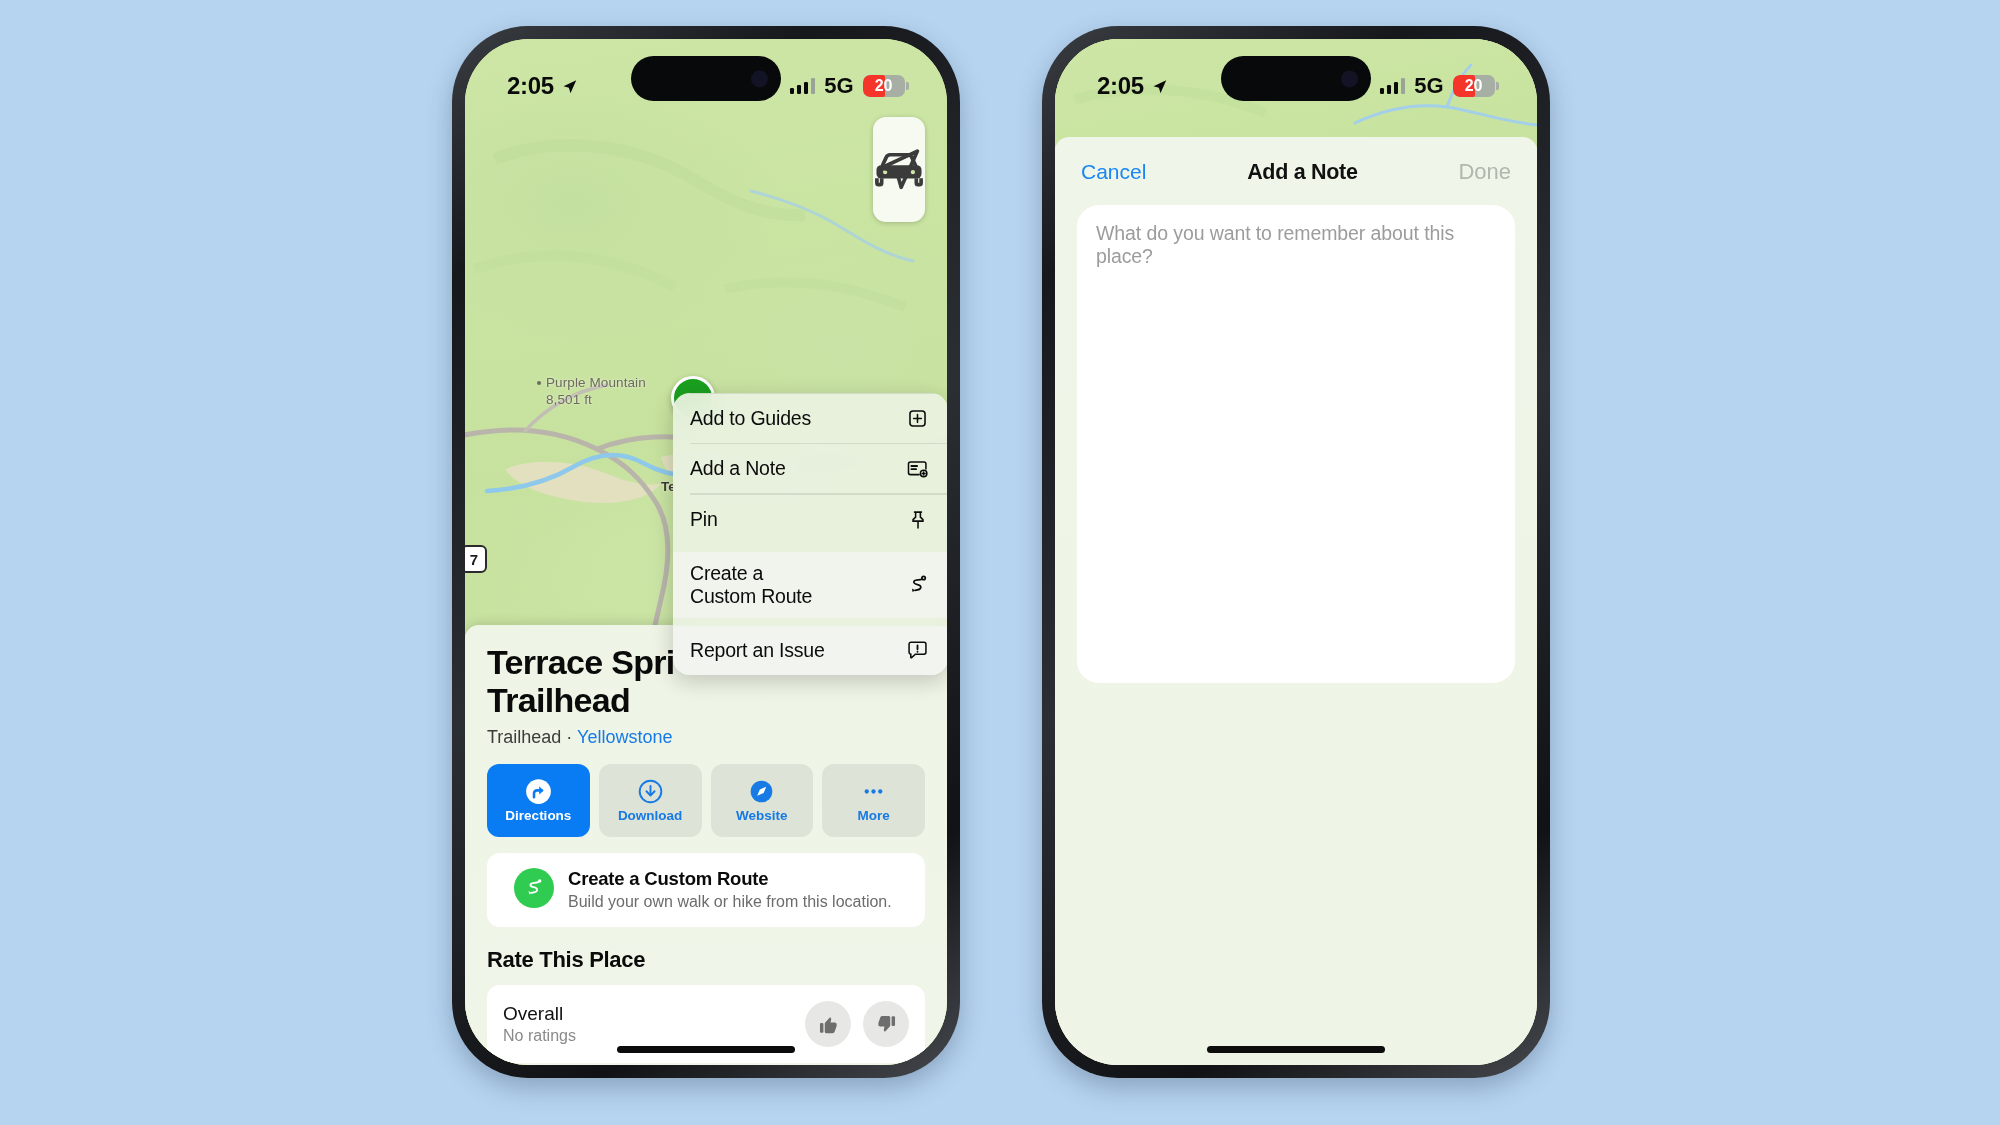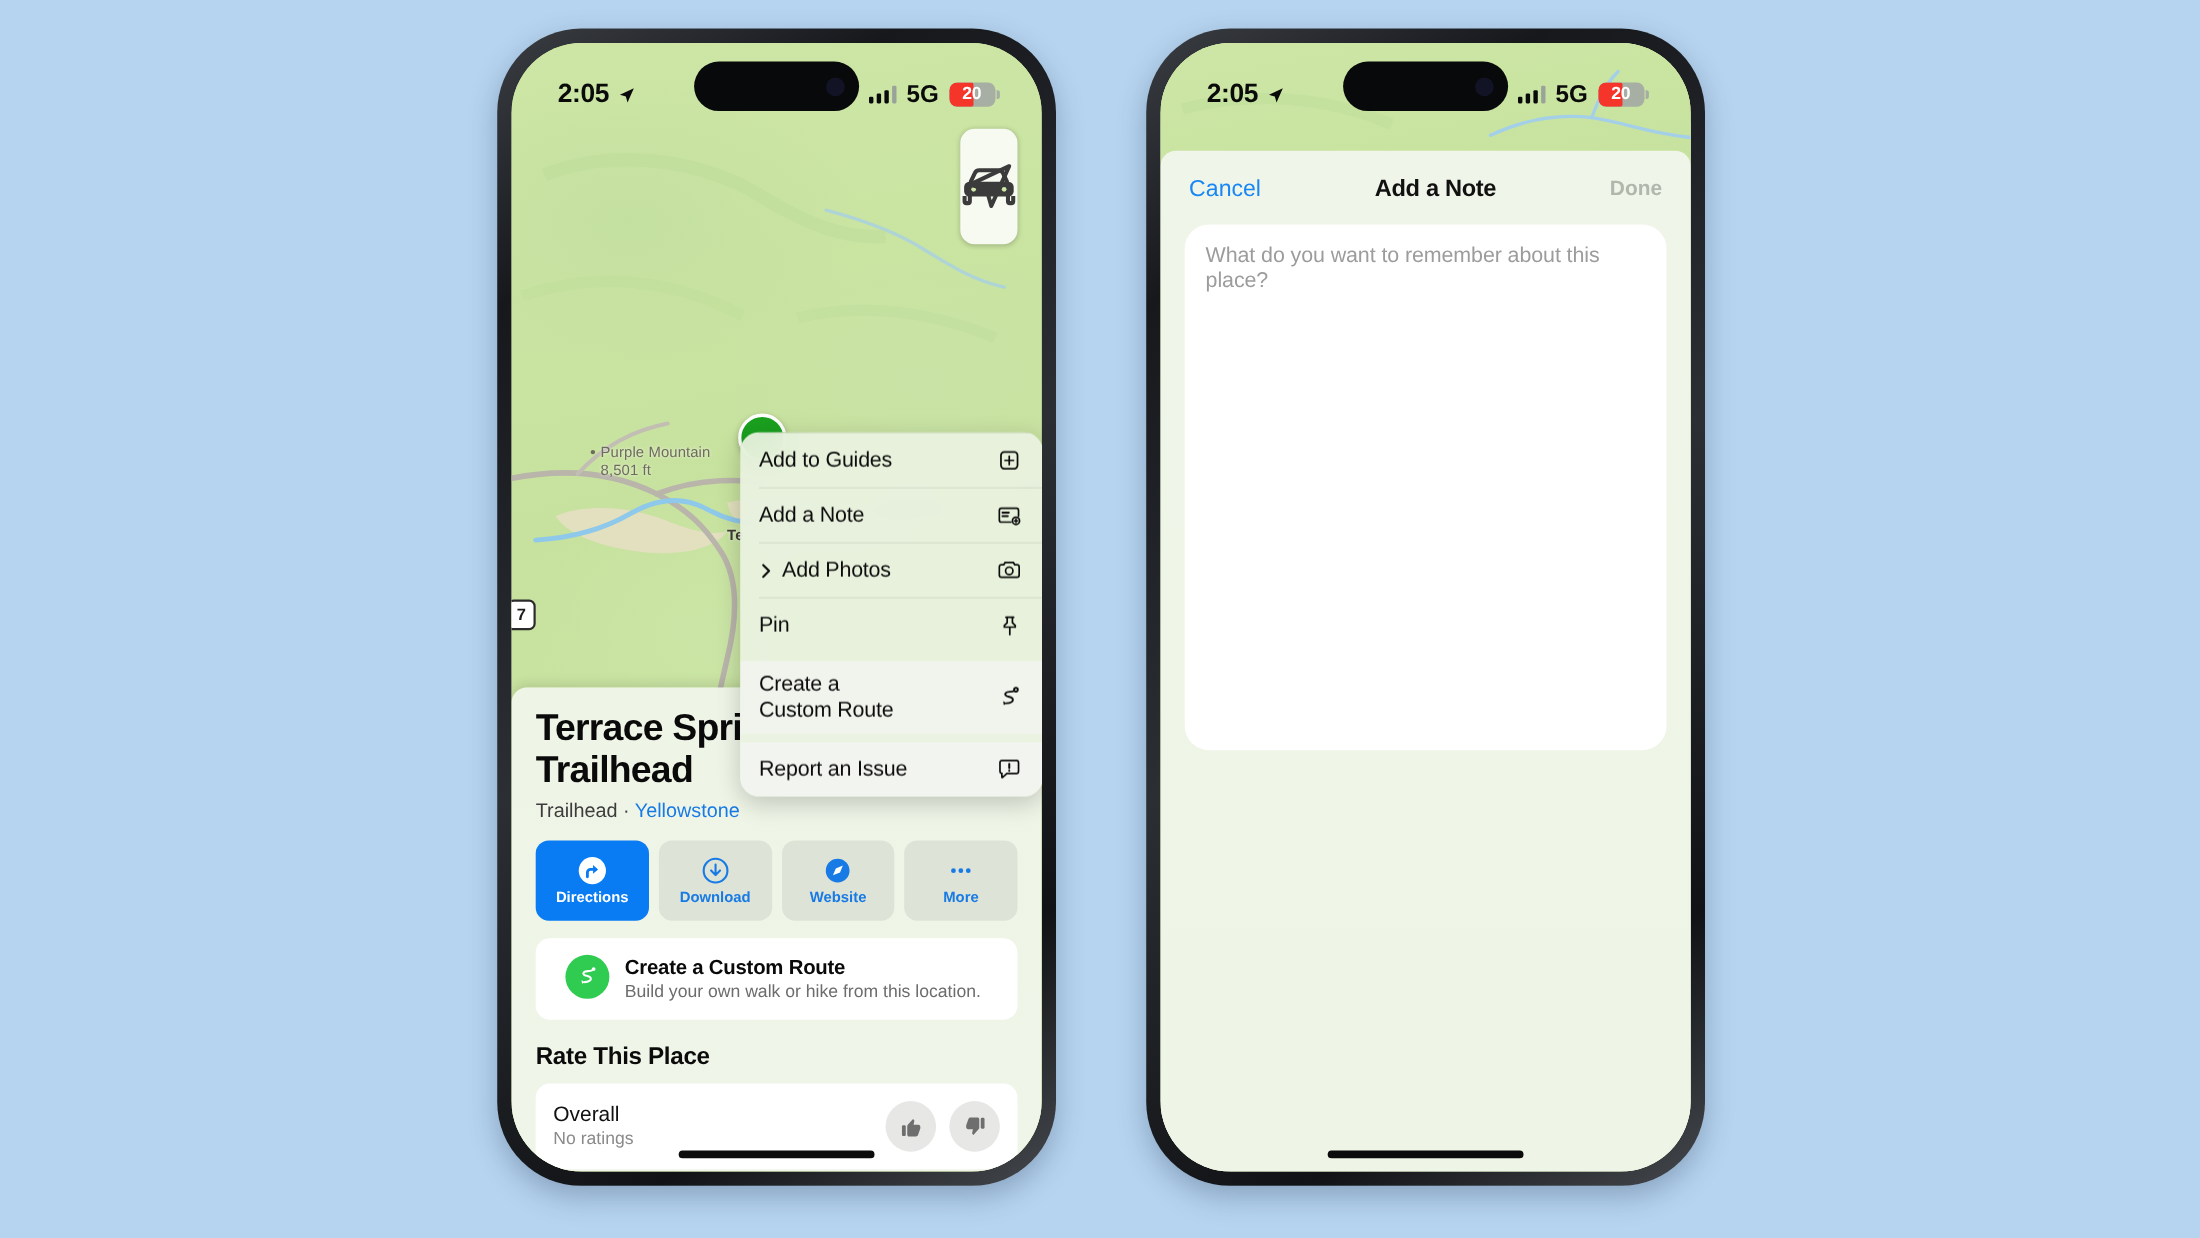--- a/index.html
+++ b/index.html
@@ -200,21 +200,21 @@
     position:absolute; left:0; right:0; top:98px; bottom:0;
     background: linear-gradient(180deg,#eff5e8 0%,#eef5e6 100%);
     border-radius: 14px 14px 0 0;
   }
   .note-nav {
     display:flex; align-items:center; justify-content:space-between;
     padding: 22px 26px 0 26px;
   }
   .note-nav .cancel { font-size:21px; color:#1886f5; }
   .note-nav .title { font-size:21.5px; font-weight:800; color:#111; letter-spacing:-0.3px;}
-  .note-nav .done { font-size:19px; color:#b2b7ad;font-weight:bold; }
+  .note-nav .done { font-size:22px; color:#b2b7ad; }
   .note-box {
     margin: 20px 22px 0 22px; background:#fff; border-radius:22px;
     height: 478px; padding: 17px 19px; position:relative;
   }
   .note-ph { font-size:19.5px; color:#9c9c9c; letter-spacing:-0.1px; }
   .delete-card {
     position:absolute; left:22px; right:22px; bottom:62px;
     background:#fff; border-radius:13px; height:58px;
     display:flex; align-items:center; gap:13px; padding: 0 16px;
   }
@@ -249,21 +249,21 @@
           <path d="M296 440 C310 432 324 428 338 430 C352 432 362 440 368 452" stroke="#8ec8ea" stroke-width="4" fill="none" stroke-linecap="round"></path>
           <path d="M338 430 C344 414 356 402 372 396 C390 390 408 390 424 396" stroke="#9ccaea" stroke-width="3.5" fill="none" stroke-linecap="round"></path>
           <path d="M286 152 C316 160 346 170 372 186 C398 202 420 216 448 222" stroke="#a4cfe8" stroke-width="3" fill="none" stroke-linecap="round" opacity=".75"></path>
           <path d="M410 100 C420 122 432 142 452 156" stroke="#a4cfe8" stroke-width="3" fill="none" stroke-linecap="round" opacity=".7"></path>
 
           <path d="M30 120 C90 96 170 104 228 140 C268 164 300 178 340 176" stroke="#bedd9a" stroke-width="12" fill="none" opacity=".55"></path>
           <path d="M10 230 C80 206 150 216 210 248" stroke="#bedd9a" stroke-width="10" fill="none" opacity=".45"></path>
           <path d="M260 250 C320 236 380 244 440 268" stroke="#bedd9a" stroke-width="10" fill="none" opacity=".4"></path>
         </svg>
 
-        <div class="map-label" style="left:72px; top:364px;">
+        <div class="map-label" style="left:72px; top:336px;">
           <span><span class="dot"></span><span>Purple Mountain</span></span><br>
           <span style="margin-left:9px;">8,501 ft</span>
         </div>
         <div class="map-label" style="left:196px; top:440px; font-weight:700; color:#3e3a33;">
           <span>Te</span>
         </div>
         <div class="shield" style="left:-4px; top:506px;">
           <span>7</span>
         </div>
 
@@ -392,34 +392,20 @@
             <span class="mico">
               <svg width="23" height="23" viewBox="0 0 24 24" fill="none" stroke="#0c0c0c" stroke-width="1.6" stroke-linecap="round">
                 <path d="M20.8 12.6V7.2a2 2 0 0 0-2-2H4.6a2 2 0 0 0-2 2v9.2a2 2 0 0 0 2 2h9"></path>
                 <path d="M5.6 9.4h6M5.6 12.6h5" stroke-width="1.9"></path>
                 <circle cx="18.4" cy="17.2" r="3.4"></circle>
                 <path d="M18.4 15.6v3.2M16.8 17.2h3.2" stroke-width="1.5"></path>
               </svg>
             </span>
           </div>
           <div class="ctx-sep"></div>
-          <div class="ctx-item">
-            <span class="chev">
-              <svg width="13" height="16" viewBox="0 0 12 18" fill="none" stroke="#0c0c0c" stroke-width="2.2" stroke-linecap="round" stroke-linejoin="round">
-                  <path d="M3 3l6 6-6 6"></path>
-                </svg>
-            </span>
-            <span class="lbl">Add Photos</span>
-            <span class="mico">
-              <svg width="23" height="23" viewBox="0 0 24 24" fill="none" stroke="#0c0c0c" stroke-width="1.6">
-                <path d="M2.6 8.6a2 2 0 0 1 2-2h2.2l1.3-2h7.8l1.3 2h2.2a2 2 0 0 1 2 2v8a2 2 0 0 1-2 2H4.6a2 2 0 0 1-2-2z"></path>
-                <circle cx="12" cy="12.4" r="3.5"></circle>
-              </svg>
-            </span>
-          </div>
           <div class="ctx-sep"></div>
           <div class="ctx-item">
             <span class="lbl">Pin</span>
             <span class="mico">
               <svg width="22" height="22" viewBox="0 0 24 24" fill="none" stroke="#0c0c0c" stroke-width="1.7" stroke-linecap="round">
                 <path d="M8.2 3.4h7.6M9.4 3.4v5.4l-2.8 2.8v1.6h10.8v-1.6l-2.8-2.8V3.4M12 13.2v7.4"></path>
               </svg>
             </span>
           </div>
         </div>

